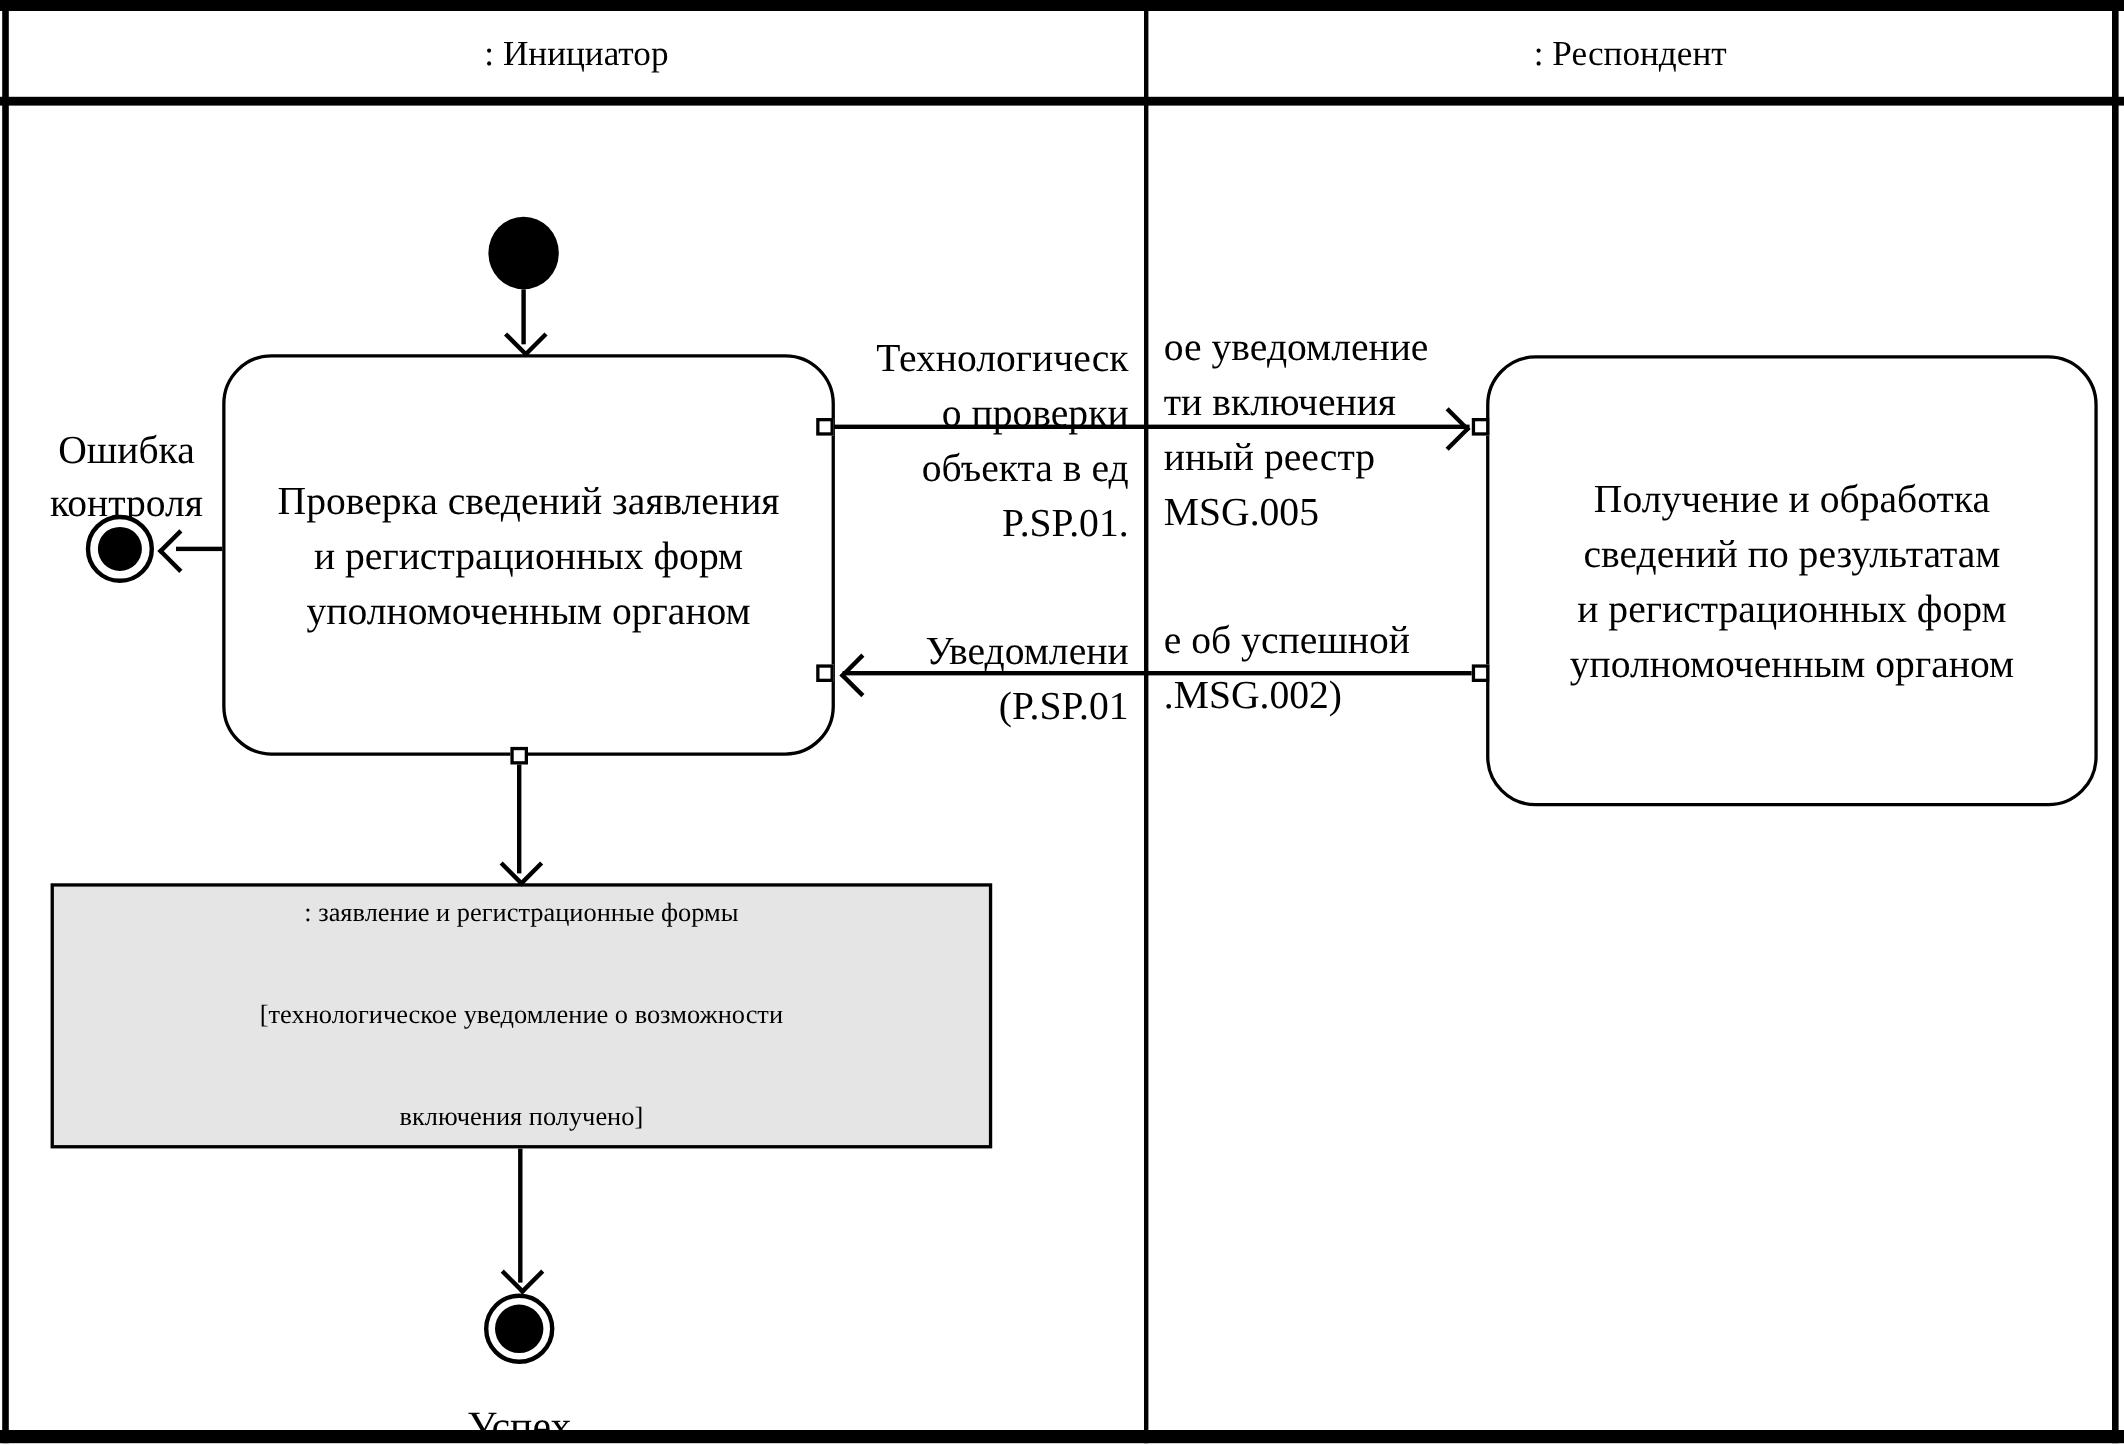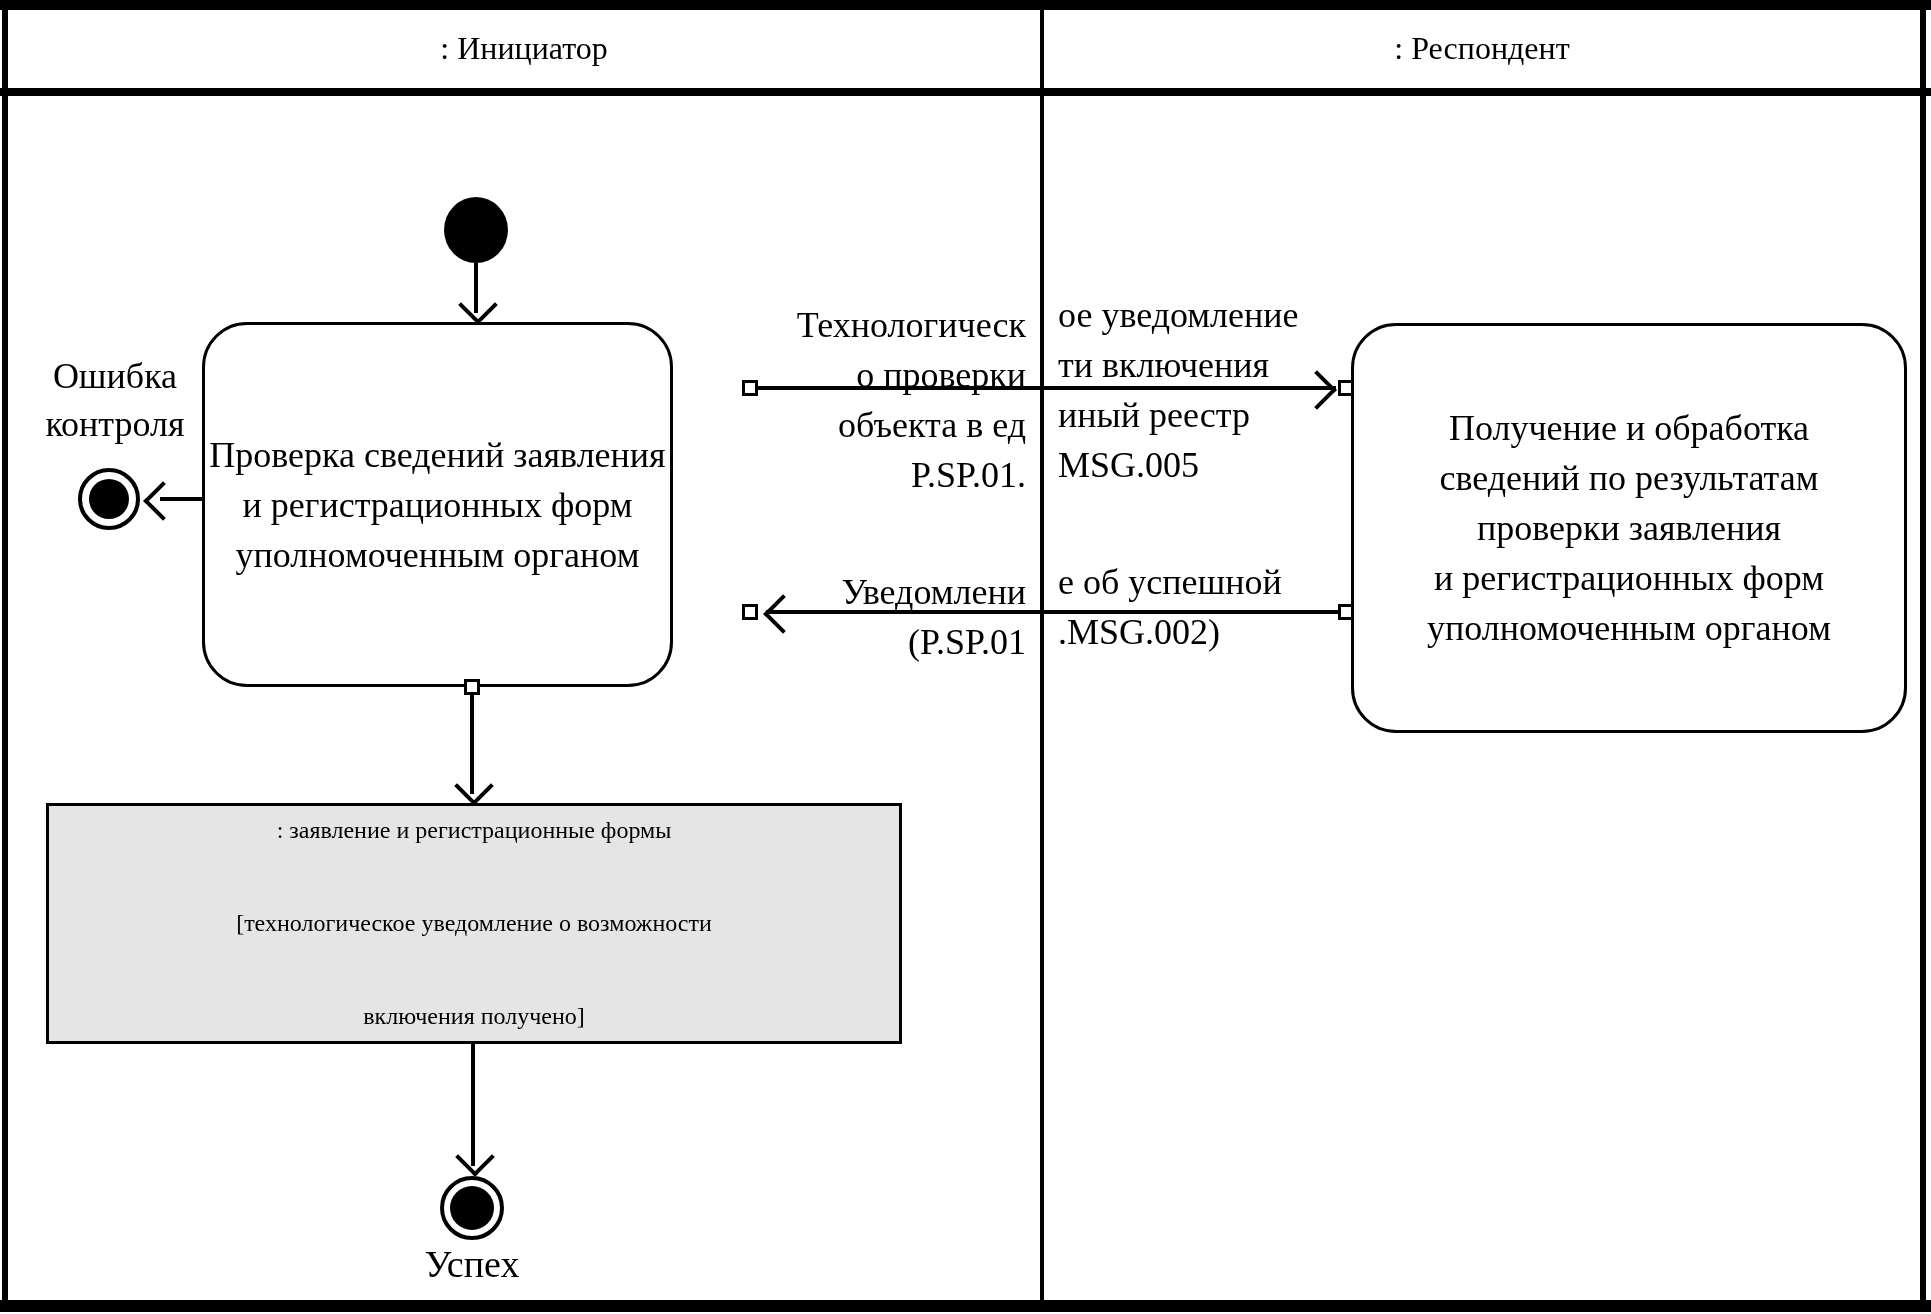--- a/index.html
+++ b/index.html
@@ -82,20 +82,21 @@
   }
   .chev.right { transform: rotate(-45deg); }
   .chev.down  { transform: rotate(45deg); }
   .chev.left  { transform: rotate(135deg); }
   .side-label {
     position: absolute;
     text-align: center;
     font-size: 36px;
     line-height: 48px;
     z-index: 2;
+    margin-top: 33px;
   }
   .msg-label {
     position: absolute;
     width: 900px;
     font-size: 36px;
     z-index: 2;
   }
   .msg-line { display: flex; height: 50px; line-height: 50px; }
   .msg-left  { flex: 1; text-align: right; padding-right: 16px; margin-top: 10px; }
   .msg-right { flex: 1; text-align: left;  padding-left: 16px; }
@@ -116,21 +117,21 @@
     <span>: Инициатор</span>
   </div>
   <div class="lane-label" style="left:1044px; top:18px; width:876px;">
     <span>: Респондент</span>
   </div>
 
   <div class="initial-node" style="left:444px; top:197px; width:64px; height:66px;"></div>
   <div class="line" style="left:474px; top:263px; width:4px; height:50px;"></div>
   <div class="chev down" style="left:464px; top:291px;"></div>
 
-  <div class="activity" style="left:202px; top:322px; width:471px; height:365px;">
+  <div class="activity" style="left:202px; top:322px; width:557px; height:365px;">
     <div class="tl">Проверка сведений заявления</div>
     <div class="tl">и регистрационных форм</div>
     <div class="tl">уполномоченным органом</div>
   </div>
 
   <div class="side-label" style="left:15px; top:352px; width:200px;">
     <div>Ошибка</div>
     <div>контроля</div>
   </div>
   <div class="final-node" style="left:78px; top:468px; width:62px; height:62px;">
@@ -175,21 +176,20 @@
     </div>
     <div class="msg-line">
       <span class="msg-left">(P.SP.01</span>
       <span class="msg-right">.MSG.002)</span>
     </div>
   </div>
 
   <div class="activity" style="left:1351px; top:323px; width:556px; height:410px;">
     <div class="tl">Получение и обработка</div>
     <div class="tl">сведений по результатам</div>
-    <div class="tl">проверки заявления</div>
     <div class="tl">и регистрационных форм</div>
     <div class="tl">уполномоченным органом</div>
   </div>
 
   <div class="line" style="left:470px; top:694px; width:4px; height:100px;"></div>
   <div class="chev down" style="left:460px; top:772px;"></div>
 
   <div class="objnode" style="left:46px; top:803px; width:856px; height:241px;">
     <div class="tl">: заявление и регистрационные формы</div>
     <div class="tl">[технологическое уведомление о возможности</div>

